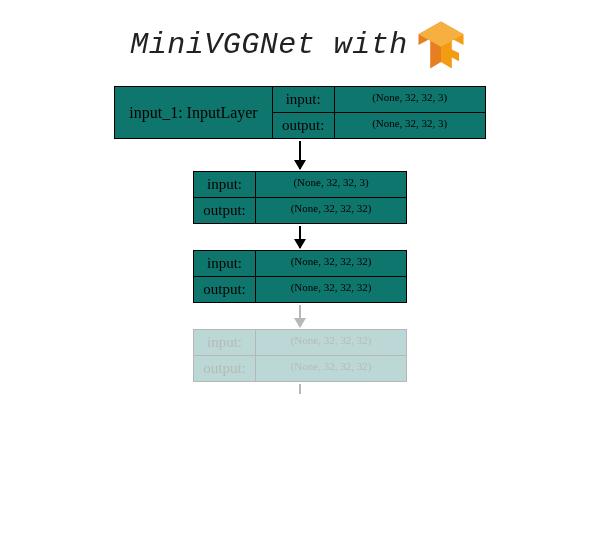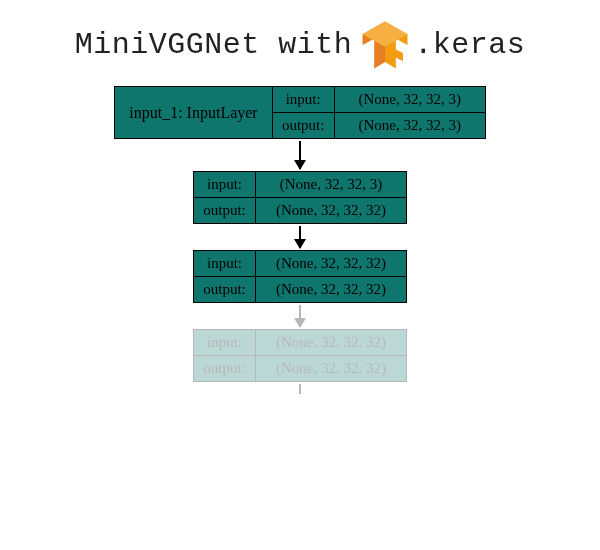--- a/index.html
+++ b/index.html
@@ -14,20 +14,21 @@
   .title-row {
     display: flex;
     align-items: center;
     justify-content: center;
     padding: 18px 0 8px 0;
     font-family: 'Courier New', Courier, monospace;
     font-size: 30px;
     font-weight: 500;
     color: #222;
     letter-spacing: 0.5px;
+    font-style: italic;
   }
   .tf-logo {
     width: 54px;
     height: 54px;
     margin: 0 2px 0 6px;
     display: inline-block;
     vertical-align: middle;
   }
   .diagram {
     display: flex;
@@ -65,21 +66,21 @@
     width: 62px;
     padding: 4px 8px;
     text-align: center;
     border-right: 1px solid #000;
     font-size: 15px;
   }
   .io-shape {
     width: 150px;
     padding: 4px 8px;
     text-align: center;
-    font-size: 15px;
+    font-size: 11px;
     white-space: nowrap;
   }
   .layer-box.wide .layer-name { min-width: 190px; font-size: 15.5px; }
   .layer-box.xwide .layer-name { min-width: 320px; font-size: 15.5px; }
   .arrow {
     width: 2px;
     height: 28px;
     background: #000;
     position: relative;
     margin: 2px 0;
@@ -114,21 +115,20 @@
   <span class="tf-logo">
     <svg viewBox="0 0 60 60">
 
       <g>
         <polygon points="30,4 55,18 55,30 42,23 42,35 50,39 50,48 42,44 42,56 30,49" fill="#f39c12"></polygon>
         <polygon points="30,4 5,18 5,30 18,23 18,56 30,49" fill="#e67e22"></polygon>
         <polygon points="30,4 55,18 30,32 5,18" fill="#f5b041"></polygon>
       </g>
     </svg>
   </span>
-  <span>.keras</span>
 </div>
 
 <div class="diagram">
 
   <div class="layer-box">
     <div class="layer-name">input_1: InputLayer</div>
     <div class="io-col">
       <div class="io-row">
         <div class="io-label">input:</div>
         <div class="io-shape">(None, 32, 32, 3)</div>

